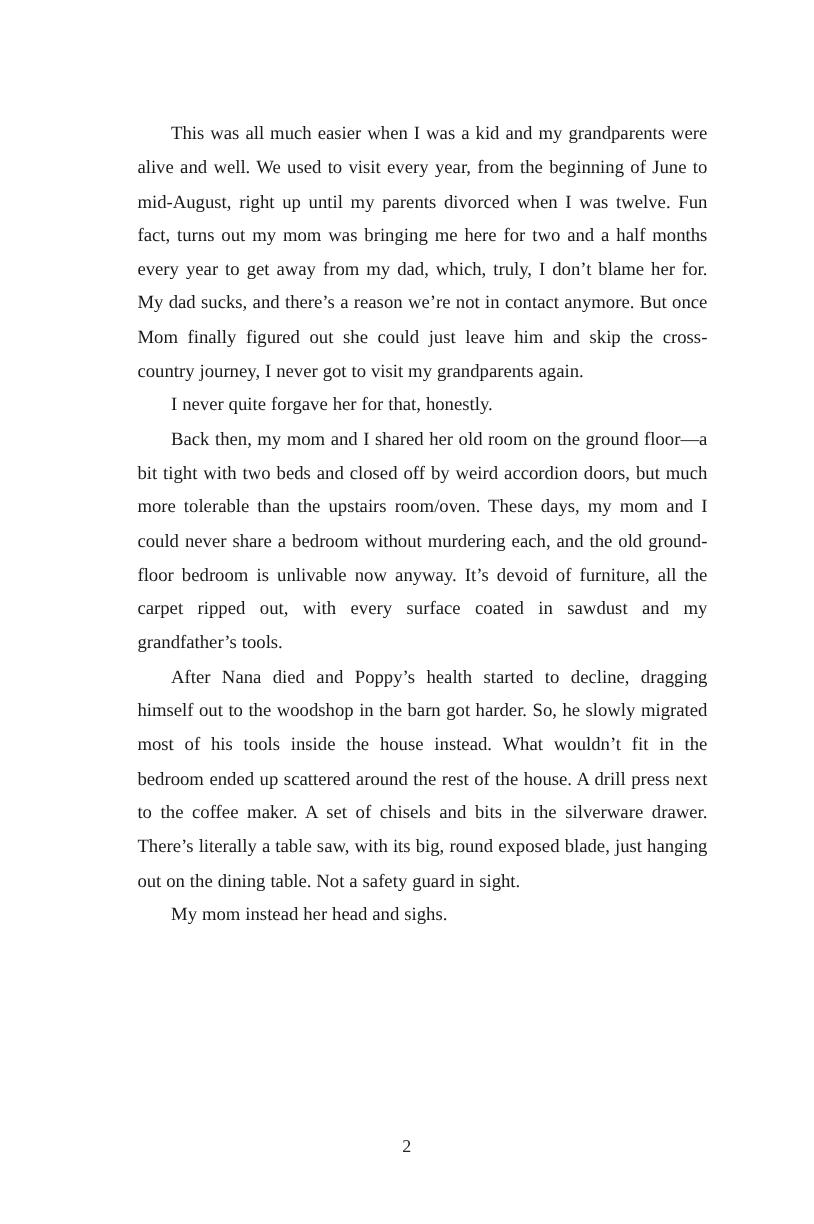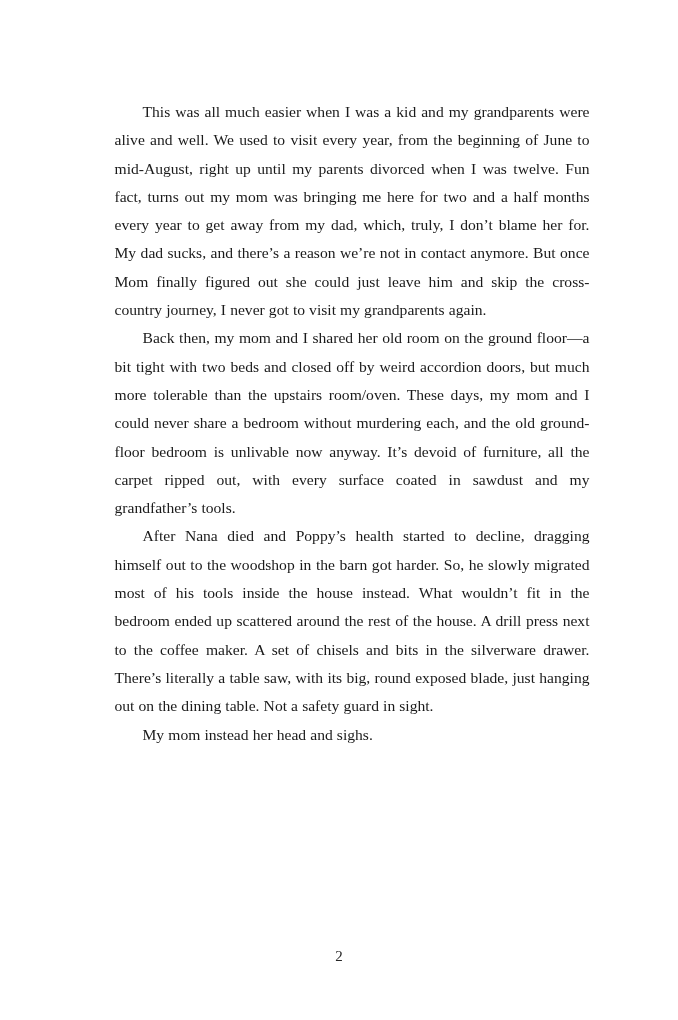--- a/index.html
+++ b/index.html
@@ -47,20 +47,21 @@
     color: #262626;
   }
 </style>
 </head>
 <body>
 
 <div class="page">
 
   <div class="text-block">
     <p class="para">This was all much easier when I was a kid and my grandparents were alive and well. We used to visit every year, from the beginning of June to mid-August, right up until my parents divorced when I was twelve. Fun fact, turns out my mom was bringing me here for two and a half months every year to get away from my dad, which, truly, I don’t blame her for. My dad sucks, and there’s a reason we’re not in contact anymore. But once Mom finally figured out she could just leave him and skip the cross-country journey, I never got to visit my grandparents again.</p>
+    <p class="para">I never quite forgave her for that, honestly.</p>
     <p class="para">Back then, my mom and I shared her old room on the ground floor—a bit tight with two beds and closed off by weird accordion doors, but much more tolerable than the upstairs room/oven. These days, my mom and I could never share a bedroom without murdering each, and the old ground-floor bedroom is unlivable now anyway. It’s devoid of furniture, all the carpet ripped out, with every surface coated in sawdust and my grandfather’s tools.</p>
     <p class="para">After Nana died and Poppy’s health started to decline, dragging himself out to the woodshop in the barn got harder. So, he slowly migrated most of his tools inside the house instead. What wouldn’t fit in the bedroom ended up scattered around the rest of the house. A drill press next to the coffee maker. A set of chisels and bits in the silverware drawer. There’s literally a table saw, with its big, round exposed blade, just hanging out on the dining table. Not a safety guard in sight.</p>
     <p class="para">My mom instead her head and sighs.</p>
   </div>
 
   <div class="page-number">2</div>
 
 </div>
 
 </body></html>

